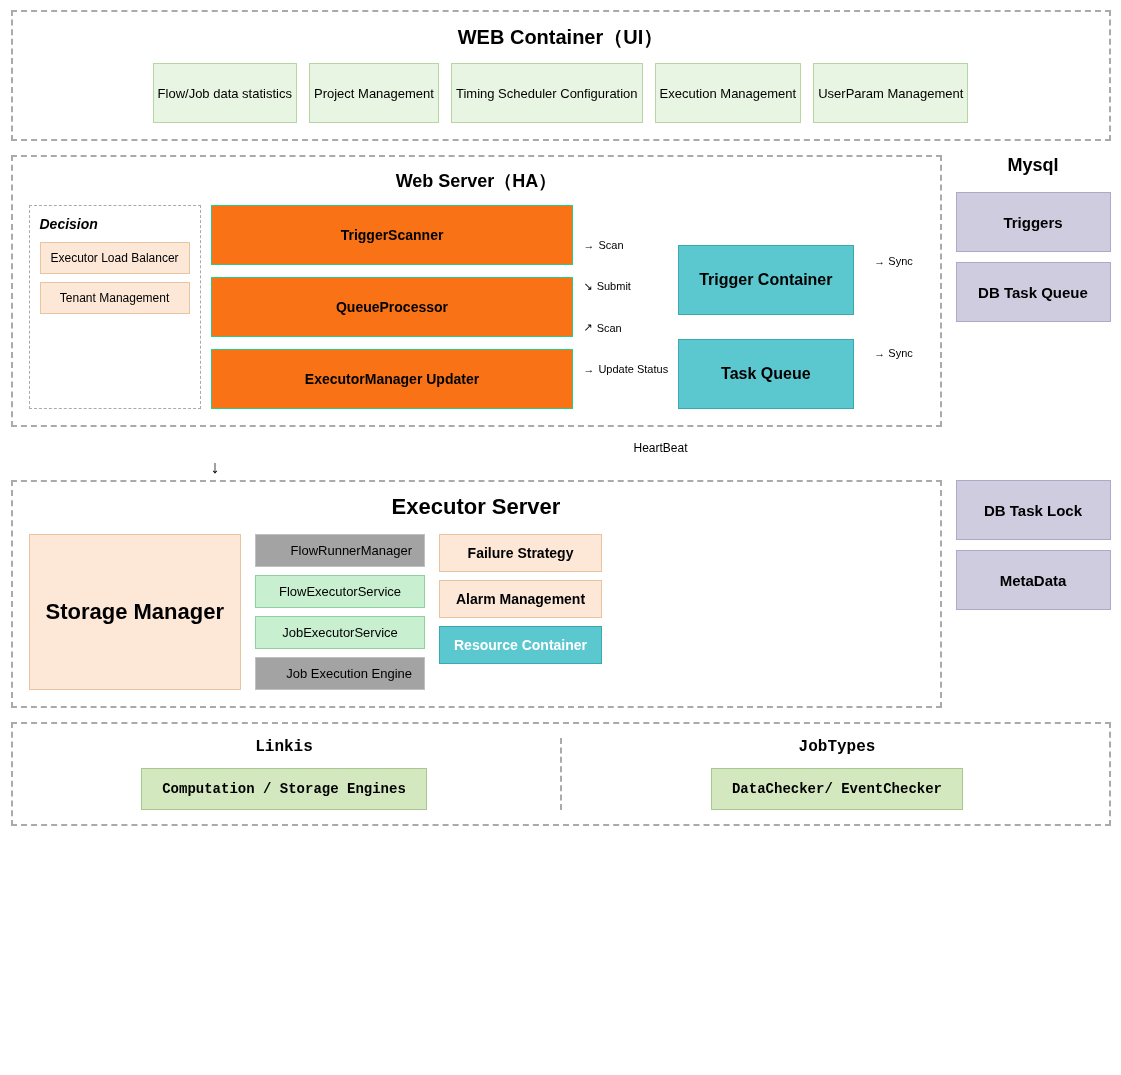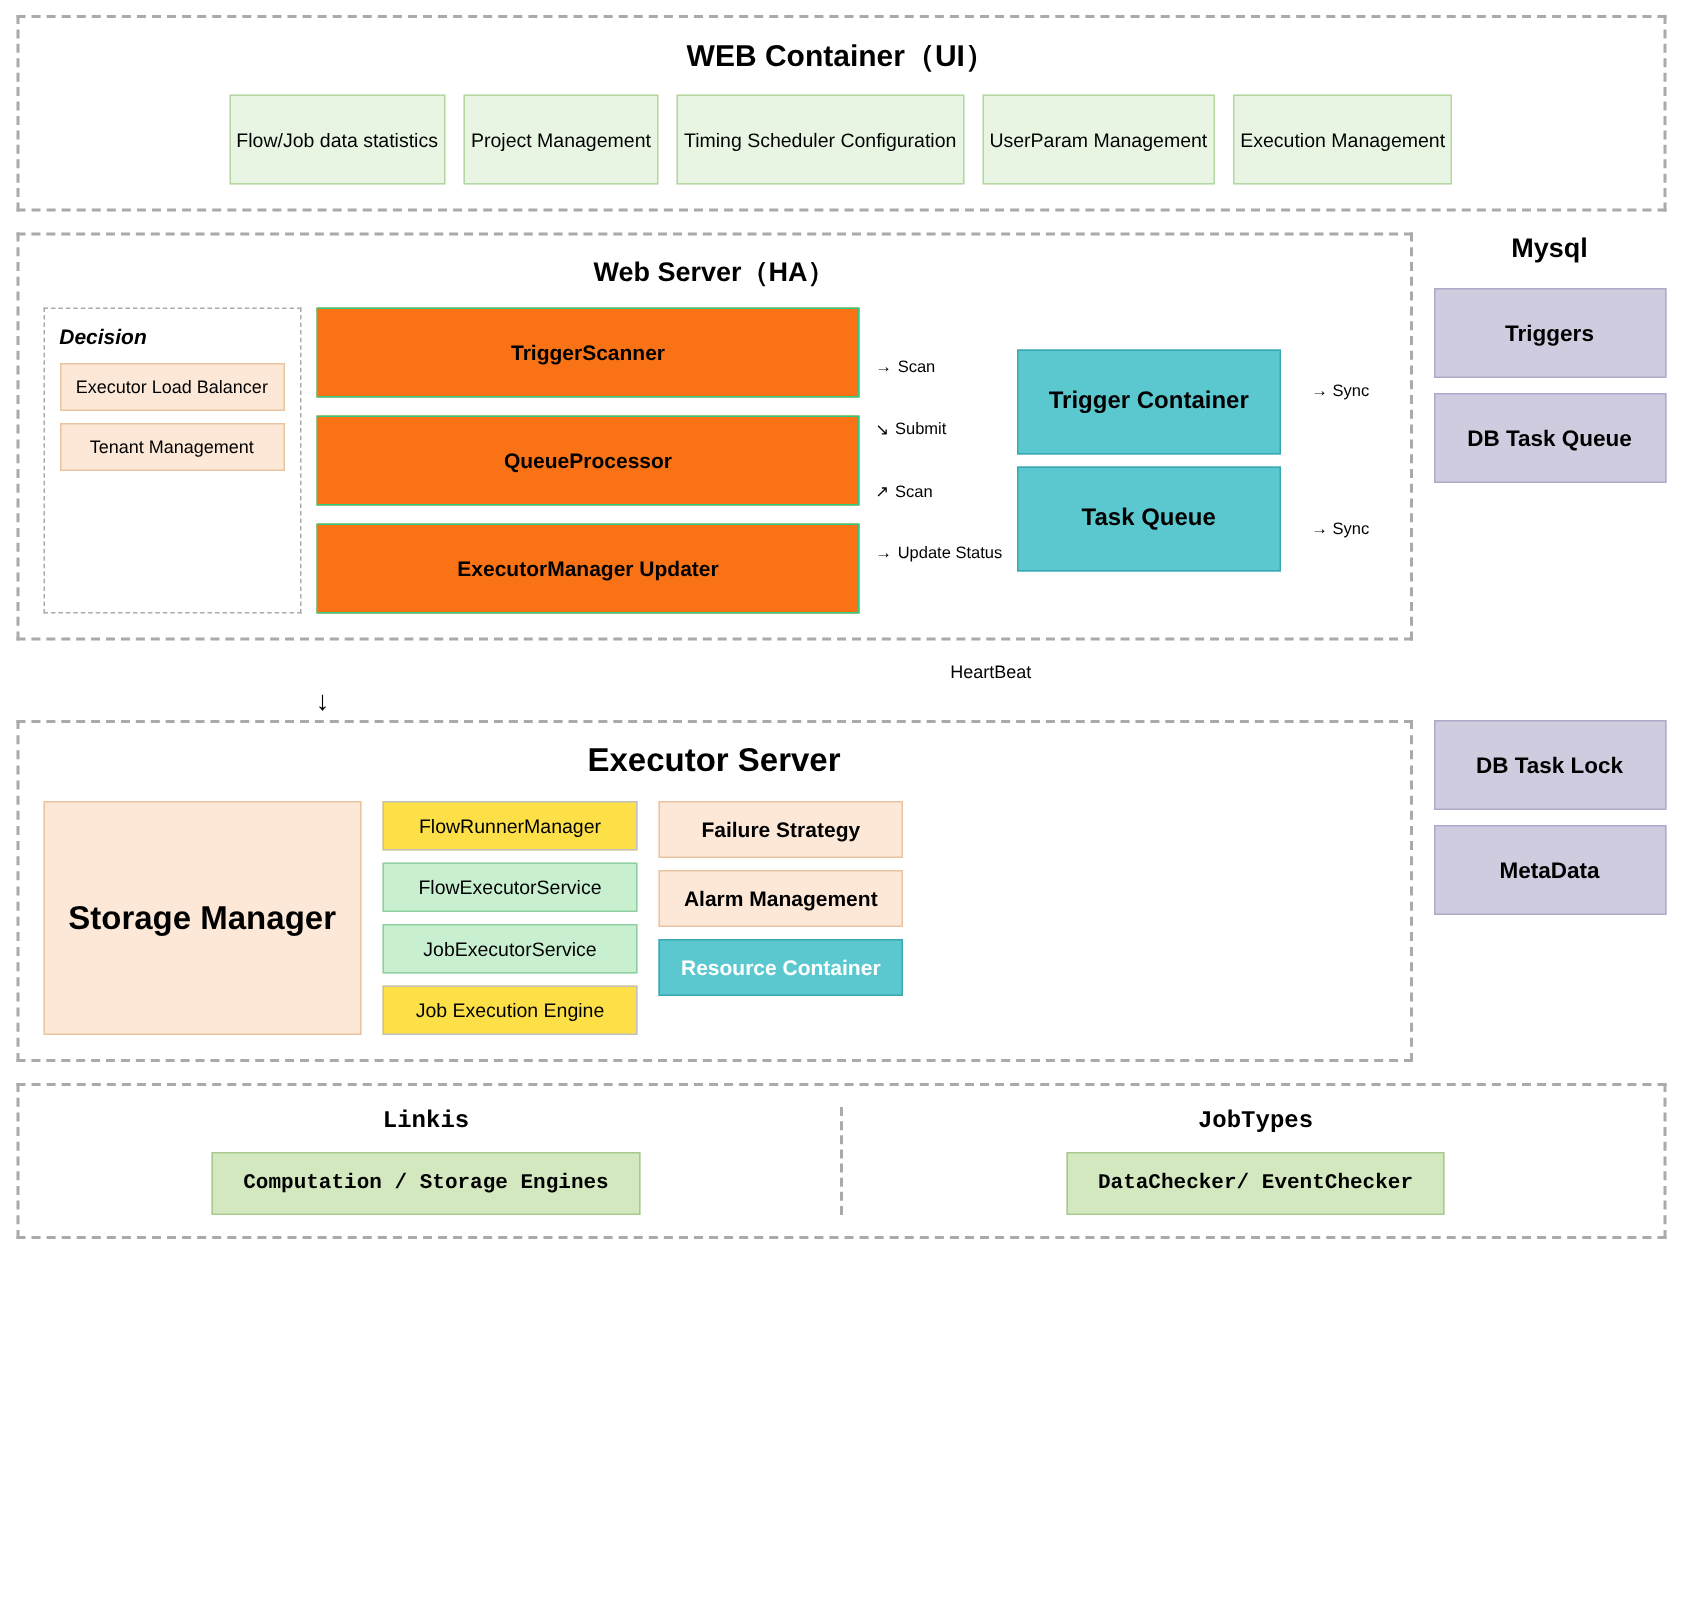--- a/index.html
+++ b/index.html
@@ -111,22 +111,22 @@
       min-height: 60px;
       display: flex;
       align-items: center;
       justify-content: center;
     }
 
     
     .trigger-task-section {
       display: flex;
       flex-direction: column;
-      gap: 8px;
-      justify-content: center;
+      gap: 24px;
+      justify-content: flex-end;
     }
     .trigger-container-box {
       background: #5bc8d0;
       border: 1px solid #3aa8b0;
       padding: 16px 20px;
       text-align: center;
       font-size: 16px;
       font-weight: bold;
       min-width: 130px;
       display: flex;
@@ -214,25 +214,25 @@
       min-width: 170px;
     }
     .service-box-green {
       background: #c8f0d0;
       border: 1px solid #90d0a0;
       padding: 8px 12px;
       font-size: 13px;
       text-align: center;
     }
     .service-box-plain {
-      background: #fde047;
+      background: #a3a3a3;
       border: 1px solid #c0c0c0;
       padding: 8px 12px;
       font-size: 13px;
-      text-align: center;
+      text-align: right;
     }
     .executor-right {
       display: flex;
       flex-direction: column;
       gap: 8px;
     }
     .failure-box {
       background: #fde8d8;
       border: 1px solid #e8c4a0;
       padding: 10px 14px;
@@ -347,22 +347,22 @@
 <body>
 
 <div class="diagram">
 
   <div class="web-container">
     <div class="web-container-title">WEB Container（UI）</div>
     <div class="web-container-boxes">
       <div class="ui-box">Flow/Job data statistics</div>
       <div class="ui-box">Project Management</div>
       <div class="ui-box">Timing Scheduler Configuration</div>
+      <div class="ui-box">Execution Management</div>
       <div class="ui-box">UserParam Management</div>
-      <div class="ui-box">Execution Management</div>
     </div>
   </div>
 
   <div class="middle-row">
 
     <div class="web-server-container">
       <div class="web-server-title">Web Server（HA）</div>
       <div class="web-server-inner">
 
         <div class="decision-section">

